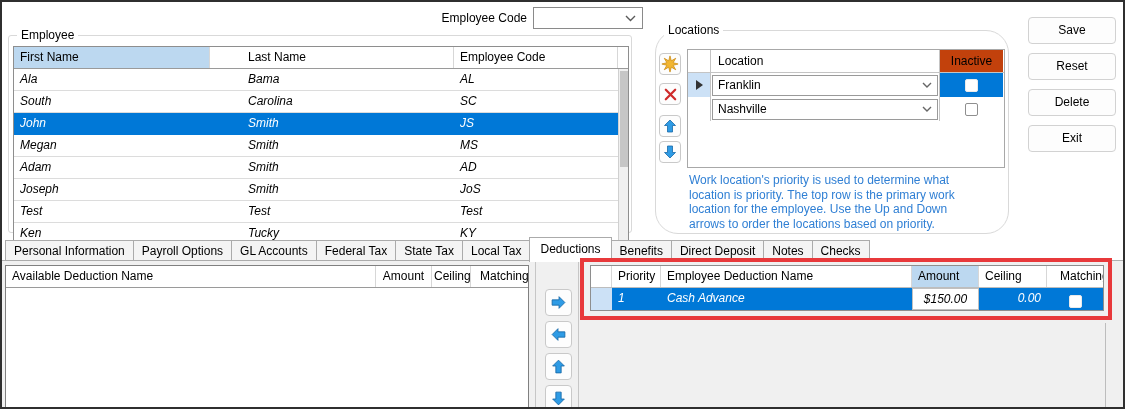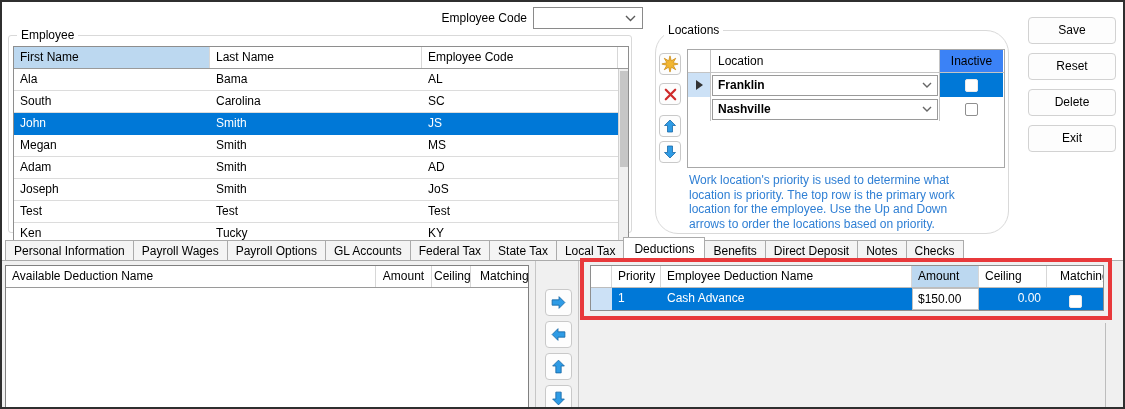--- a/index.html
+++ b/index.html
@@ -18,38 +18,38 @@
   .group{ position:absolute; border:1px solid #d9d9d9; border-radius:3px; }
   .group-title{ position:absolute; top:-8px; left:8px; background:#fff; padding:0 4px; }
 
   
   .grid{ position:absolute; background:#fff; border:1px solid #8e8e8e; overflow:hidden; }
   .grid-header{ display:flex; border-bottom:1px solid #9a9a9a; background:#fff; }
   .hcell{ line-height:21px; height:21px; padding:0 6px; border-right:1px solid #d7d7d7; overflow:hidden; white-space:nowrap; }
   .hcell:last-child{ border-right:none;margin-left:7px; }
   .hcell.sorted{ background:#bcd8f0; }
   .grow{ display:flex; height:22px; border-bottom:1px solid #dcdcdc; background:#fff; }
-  .cell{ line-height:21px; padding:0 6px; overflow:hidden; white-space:nowrap; }
+  .cell{ line-height:21px; padding:0 6px; overflow:hidden; white-space:nowrap;font-style:italic; }
   .grow.selected{ background:#0078d7; color:#fff; border-bottom-color:#0078d7;justify-content:center; }
 
   
-  .c-first{ width:196px; } .c-last{ width:212px; } .c-code{ flex:1; }
+  .c-first{ width:196px; } .c-last{ width:212px;margin-left:32px; } .c-code{ flex:1; }
   .vscroll{ width:10px; background:#f0f0f0; border-left:1px solid #d0d0d0; position:relative; }
   .vscroll .thumb{ position:absolute; top:2px; left:1px; width:8px; height:96px; background:#c6c6c6; }
 
   
   .tool-btn{ position:absolute; width:22px; height:22px; background:#fdfdfd; border:1px solid #c9c9c9;
              border-radius:4px; display:flex; align-items:center; justify-content:center; }
   .loc-grid{ position:absolute; background:#fff; border:1px solid #a8a8a8; }
-  .loc-row{ display:flex; height:24px;font-weight:bold; }
+  .loc-row{ display:flex; height:24px; }
   .loc-hrow{ display:flex; height:23px; border-bottom:1px solid #c4c4c4; }
   .sel-col{ width:23px; border-right:1px solid #c4c4c4; display:flex; align-items:center; justify-content:center; }
   .loc-col{ width:229px; border-right:1px solid #c4c4c4; display:flex; align-items:center; padding:1px; }
   .inact-col{ width:63px; display:flex; align-items:center; justify-content:center; }
-  .inact-col.hdr{ background:#3b82f6; }
+  .inact-col.hdr{ background:#c2410c; }
   .combobox{ flex:1; height:21px; border:1px solid #9a9a9a; background:#fff; display:flex;
              align-items:center; justify-content:space-between; padding:0 5px; }
   .tri-right{ width:0; height:0; border-left:7px solid #333; border-top:5px solid transparent; border-bottom:5px solid transparent; }
   .helptext{ position:absolute; color:#2f7fd4; line-height:14.5px; }
 
   
   .action-btn{ position:absolute; left:1026px; width:88px; height:27px; background:#fdfdfd;
                border:1px solid #d2d2d2; border-radius:4px; text-align:center; line-height:25px; cursor:default; }
 
   
@@ -70,21 +70,21 @@
   .xfer-btn{ position:absolute; left:543px; width:27px; height:27px; background:#fdfdfd; border:1px solid #c9c9c9;
              border-radius:4px; display:flex; align-items:center; justify-content:center; }
 
   
   .annotation{ position:absolute; left:578px; top:-3px; width:532px; height:62px;
                border:4px solid #e8393b; z-index:5; pointer-events:none; }
   .asgn-grid{ position:absolute; left:588px; top:4px; width:514px; background:#fff; border:1px solid #8e8e8e; }
   .g-sel{ width:21px; } .g-pri{ width:49px; } .g-name{ width:251px; } .g-amt{ width:67px; } .g-ceil{ width:68px; } .g-match{ flex:1; }
   .asgn-row{ display:flex; height:22px; background:#0078d7; color:#fff; }
   .asgn-row .g-sel{ background:#cce1f6; }
-  .amt-edit{ background:#fff; color:#000; text-align:left; border:1px solid #c0c0c0; line-height:20px; padding:0 5px; }
+  .amt-edit{ background:#fff; color:#000; text-align:center; border:1px solid #c0c0c0; line-height:20px; padding:0 5px; }
   .num{ text-align:right; }
   .rightline{ position:absolute; left:1103px; top:62px; bottom:0; width:1px; background:#bdbdbd; }
 
   .cb{ width:13px; height:13px; background:#fff; border:1px solid #8f8f8f; border-radius:2px; }
   .cb.on-blue{ border-color:#eaeaea; }
   .center{ display:flex; align-items:center; justify-content:center; }
 </style>
 </head>
 <body>
 
@@ -227,21 +227,20 @@
     </div>
   </div>
 
   <div class="action-btn" style="top:15px;">Save</div>
   <div class="action-btn" style="top:51px;">Reset</div>
   <div class="action-btn" style="top:87px;">Delete</div>
   <div class="action-btn" style="top:123px;">Exit</div>
 
   <div class="tabstrip">
     <div class="tab">Personal Information</div>
-    <div class="tab">Payroll Wages</div>
     <div class="tab">Payroll Options</div>
     <div class="tab">GL Accounts</div>
     <div class="tab">Federal Tax</div>
     <div class="tab">State Tax</div>
     <div class="tab">Local Tax</div>
     <div class="tab active">Deductions</div>
     <div class="tab">Benefits</div>
     <div class="tab">Direct Deposit</div>
     <div class="tab">Notes</div>
     <div class="tab">Checks</div>

